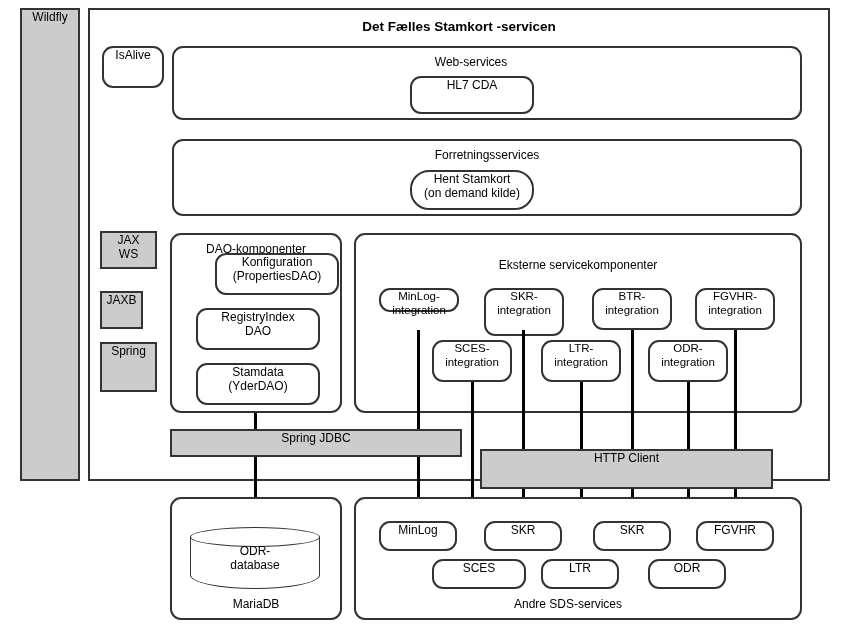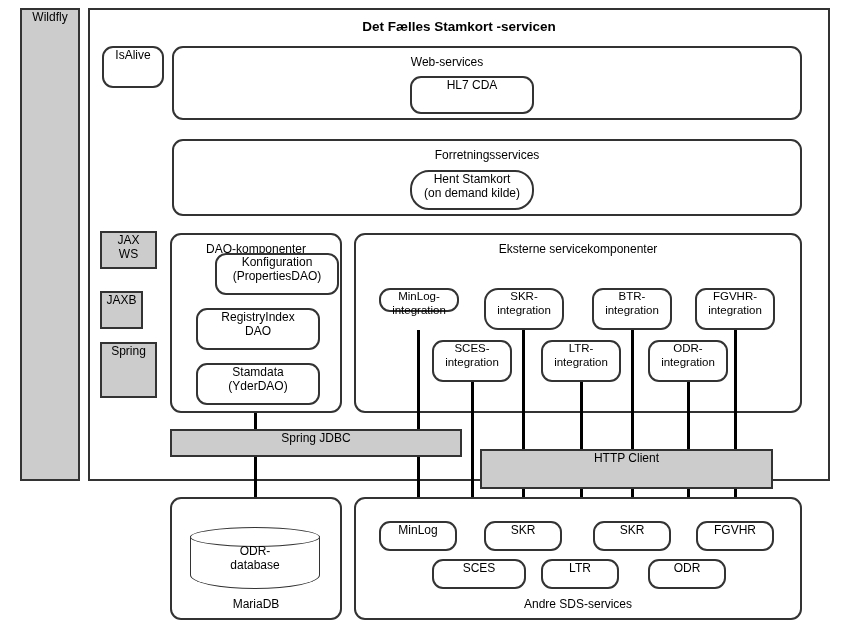--- a/index.html
+++ b/index.html
@@ -93,26 +93,26 @@
     <span>IsAlive</span>
   </div>
 
   <div class="abs grayrect ctr lbl" style="left:100px;top:231px;width:57px;height:38px;">
     <span style="white-space:pre-line;">JAX
 WS</span>
   </div>
   <div class="abs grayrect ctr lbl" style="left:100px;top:291px;width:43px;height:38px;">
     <span style="white-space:pre-line;">JAXB</span>
   </div>
-  <div class="abs grayrect ctr lbl" style="left:100px;top:342px;width:57px;height:56px;">
+  <div class="abs grayrect ctr lbl" style="left:100px;top:342px;width:57px;height:50px;">
     <span style="white-space:pre-line;">Spring</span>
   </div>
 
   <div class="abs rrect" style="left:172px;top:46px;width:630px;height:74px;"></div>
-  <div class="grp-title" style="left:160px;top:55px;width:574px;">Web-services</div>
+  <div class="grp-title" style="left:184px;top:55px;width:574px;">Web-services</div>
   <div class="abs rrect ctr lbl" style="left:410px;top:76px;width:124px;height:38px;">
     <span style="white-space:pre-line;">HL7 CDA</span>
   </div>
 
   <div class="abs rrect" style="left:172px;top:139px;width:630px;height:77px;"></div>
   <div class="grp-title" style="left:172px;top:148px;width:630px;">Forretningsservices</div>
   <div class="abs rrect ctr lbl" style="left:410px;top:170px;width:124px;height:40px;border-radius:19px;">
     <span style="white-space:pre-line;">Hent Stamkort
 (on demand kilde)</span>
   </div>
@@ -126,27 +126,27 @@
   <div class="abs rrect ctr lbl" style="left:196px;top:308px;width:124px;height:42px;">
     <span style="white-space:pre-line;">RegistryIndex
 DAO</span>
   </div>
   <div class="abs rrect ctr lbl" style="left:196px;top:363px;width:124px;height:42px;">
     <span style="white-space:pre-line;">Stamdata
 (YderDAO)</span>
   </div>
 
   <div class="abs rrect" style="left:354px;top:233px;width:448px;height:180px;"></div>
-  <div class="grp-title" style="left:354px;top:242px;width:448px;">Eksterne servicekomponenter</div>
+  <div class="grp-title" style="left:354px;top:258px;width:448px;">Eksterne servicekomponenter</div>
 
   <div class="abs rrect ctr lbl-sm" style="left:379px;top:288px;width:80px;height:24px;">
     <span style="white-space:pre-line;">MinLog-
 integration</span>
   </div>
-  <div class="abs rrect ctr lbl-sm" style="left:484px;top:288px;width:80px;height:42px;border-radius:14px;">
+  <div class="abs rrect ctr lbl-sm" style="left:484px;top:288px;width:80px;height:48px;">
     <span style="white-space:pre-line;">SKR-
 integration</span>
   </div>
   <div class="abs rrect ctr lbl-sm" style="left:592px;top:288px;width:80px;height:42px;">
     <span style="white-space:pre-line;">BTR-
 integration</span>
   </div>
   <div class="abs rrect ctr lbl-sm" style="left:695px;top:288px;width:80px;height:42px;">
     <span style="white-space:pre-line;">FGVHR-
 integration</span>
@@ -215,15 +215,15 @@
   <div class="abs rrect ctr lbl" style="left:432px;top:559px;width:94px;height:30px;">
     <span>SCES</span>
   </div>
   <div class="abs rrect ctr lbl" style="left:541px;top:559px;width:78px;height:30px;">
     <span>LTR</span>
   </div>
   <div class="abs rrect ctr lbl" style="left:648px;top:559px;width:78px;height:30px;">
     <span>ODR</span>
   </div>
 
-  <div class="grp-title" style="left:354px;top:597px;width:448px;">Andre SDS-services</div>
+  <div class="grp-title" style="left:344px;top:597px;width:448px;">Andre SDS-services</div>
 
 </div>
 
 </body></html>

